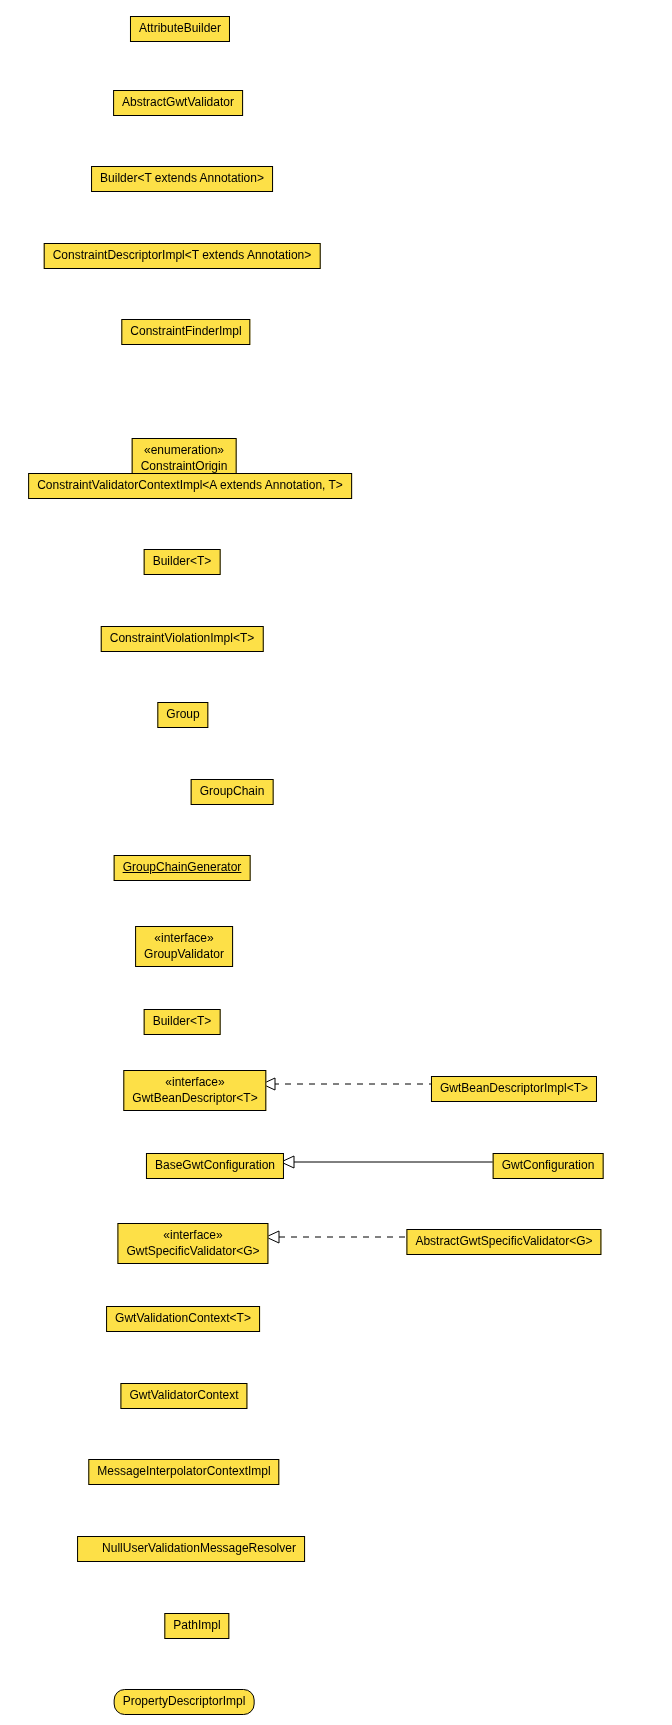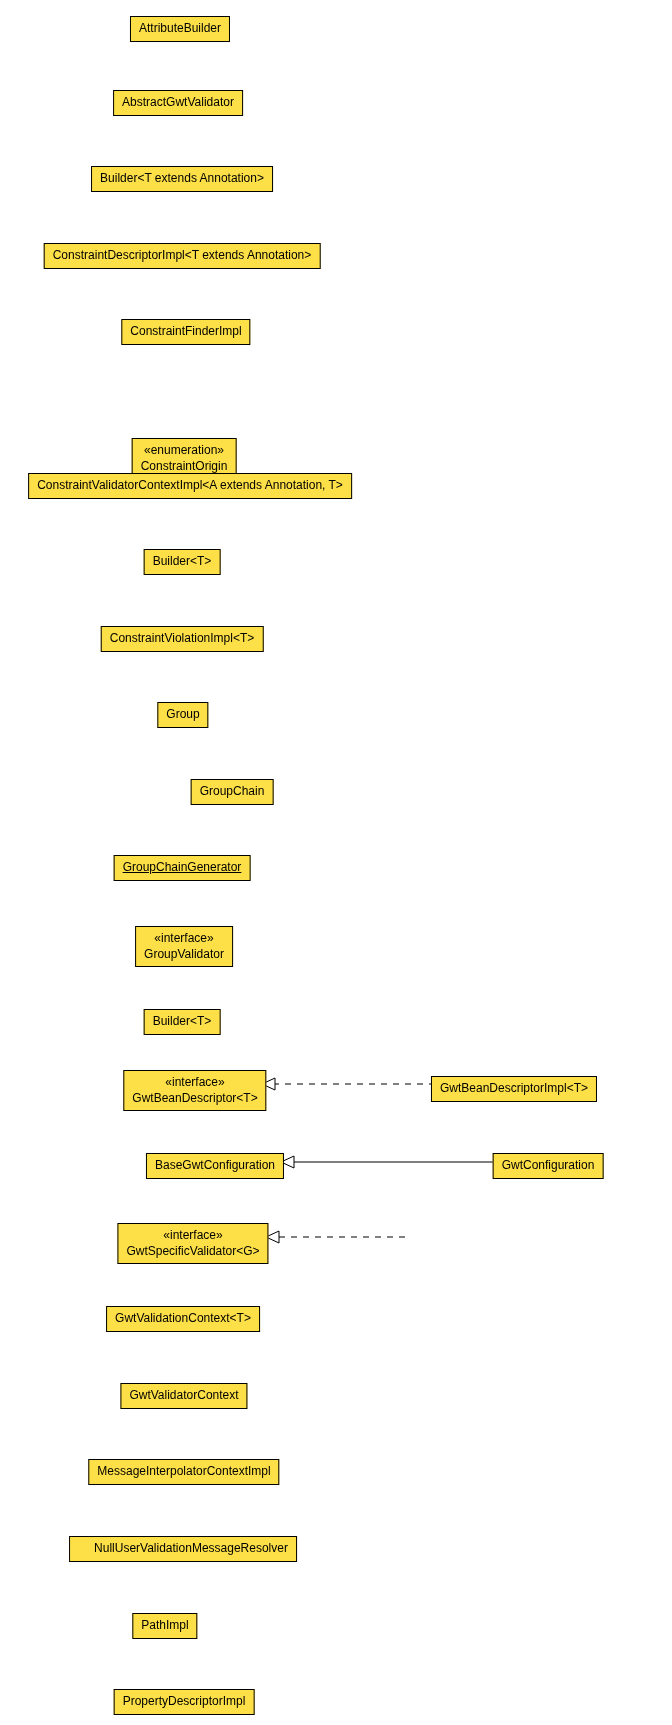--- a/index.html
+++ b/index.html
@@ -132,38 +132,41 @@
 
   <div class="node" style="left:548px; top:1153px;">
     <span class="name">GwtConfiguration</span>
   </div>
 
   <div class="node" style="left:193px; top:1223px;">
     <span class="stereo">«interface»</span>
     <span class="name">GwtSpecificValidator&lt;G&gt;</span>
   </div>
 
+  <div class="node" style="left:504px; top:1229px;">
+    <span class="name italic">AbstractGwtSpecificValidator&lt;G&gt;</span>
+  </div>
 
   <div class="node" style="left:183px; top:1306px;">
     <span class="name">GwtValidationContext&lt;T&gt;</span>
   </div>
 
   <div class="node" style="left:184px; top:1383px;">
     <span class="name">GwtValidatorContext</span>
   </div>
 
   <div class="node" style="left:184px; top:1459px;">
     <span class="name">MessageInterpolatorContextImpl</span>
   </div>
 
-  <div class="node" style="left:183px; top:1536px;padding-left:24px;">
+  <div class="node" style="left:191px; top:1536px;padding-left:24px;">
     <span class="name">NullUserValidationMessageResolver</span>
   </div>
 
-  <div class="node" style="left:165px; top:1613px;">
+  <div class="node" style="left:197px; top:1613px;">
     <span class="name">PathImpl</span>
   </div>
 
-  <div class="node" style="left:184px; top:1689px;">
+  <div class="node" style="left:184px; top:1689px;border-radius:11px;">
     <span class="name">PropertyDescriptorImpl</span>
   </div>
 
 </div>
 
 </body></html>

